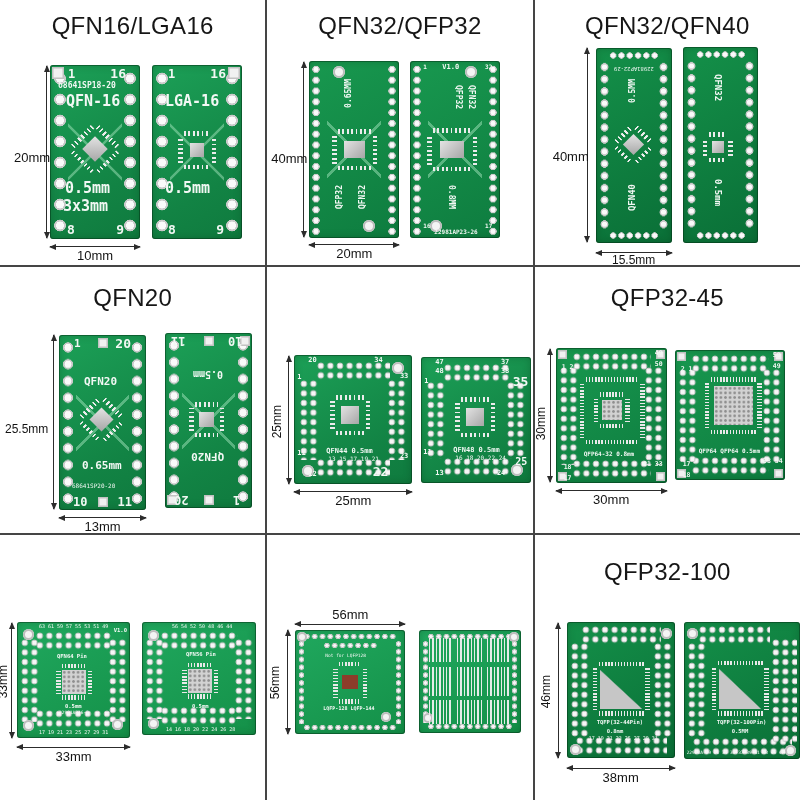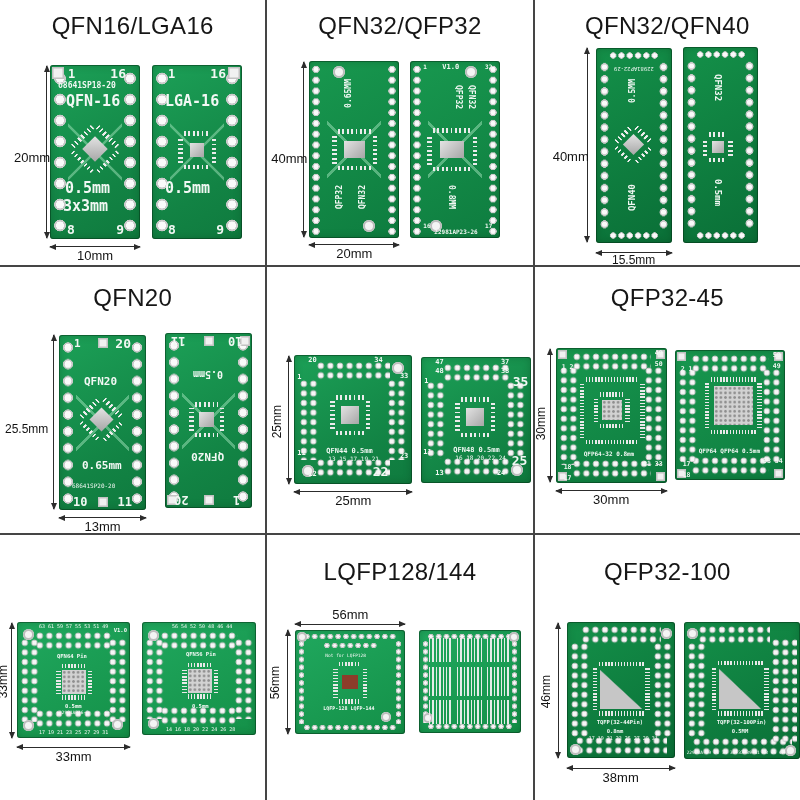--- a/index.html
+++ b/index.html
@@ -300,21 +300,21 @@
       <span class="s" style="left:14px;top:11px;font-size:7px">48</span>
       <span class="s" style="right:22px;top:2px;font-size:7px">37</span>
       <span class="s" style="right:22px;top:11px;font-size:7px">38</span>
       <span class="s" style="right:3px;top:18px;font-size:13px">35</span>
       <span class="s" style="left:3px;top:21px;font-size:7px">1</span>
       <span class="s" style="left:32px;bottom:29px;font-size:7px">QFN48 0.5mm</span>
       <span class="s" style="left:34px;bottom:22px;font-size:6px;font-weight:400">16 18 20 22 24</span>
       <span class="s" style="left:2px;bottom:27px;font-size:7px">11</span>
       <span class="s" style="left:14px;bottom:6px;font-size:7px">13</span>
       <span class="s" style="right:26px;bottom:6px;font-size:7px">24</span>
-      <span class="s" style="right:4px;bottom:16px;font-size:13px">25</span>
+      <span class="s" style="right:4px;bottom:16px;font-size:10px">25</span>
     </div>
   </div>
 
   <div class="cell r2">
     <div class="title">QFP32-45</div>
     <div class="dl" style="left:15px;top:82px;height:133px"></div>
     <div class="dim dimv" style="left:0;top:140px;font-size:12px">30mm</div>
     <div class="dh" style="left:21px;top:223px;width:111px"></div>
     <div class="dim" style="left:21px;top:226px;width:111px;text-align:center">30mm</div>
 
@@ -419,21 +419,20 @@
         <div class="core dots" style="inset:6px"></div>
       </div>
       <span class="s" style="left:30px;top:2px;font-size:5px;font-weight:400">56 54 52 50 48 46 44</span>
       <span class="s" style="left:44px;top:30px;font-size:5.5px">QFN56 Pin</span>
       <span class="s" style="left:50px;top:82px;font-size:5.5px">0.5mm</span>
       <span class="s" style="left:24px;bottom:3px;font-size:5px;font-weight:400">14 16 18 20 22 24 26 28</span>
     </div>
   </div>
 
   <div class="cell r3">
-    <div class="title">LQFP128/144</div>
     <div class="dim" style="left:28px;top:73px;width:110px;text-align:center">56mm</div>
     <div class="dh" style="left:28px;top:89px;width:110px"></div>
     <div class="dl" style="left:20px;top:95px;height:104px"></div>
     <div class="dim dimv" style="left:2px;top:131px;font-size:12px">56mm</div>
 
     <div class="board g4" style="left:28px;top:95px;width:110px;height:104px">
       <div class="hh p8h" style="top:2px;left:8px;right:8px"></div>
       <div class="hh p8h" style="top:11px;left:28px;right:28px"></div>
       <div class="hh p8h" style="bottom:2px;left:8px;right:8px"></div>
       <div class="hv p8v" style="left:2px;top:10px;bottom:10px"></div>

